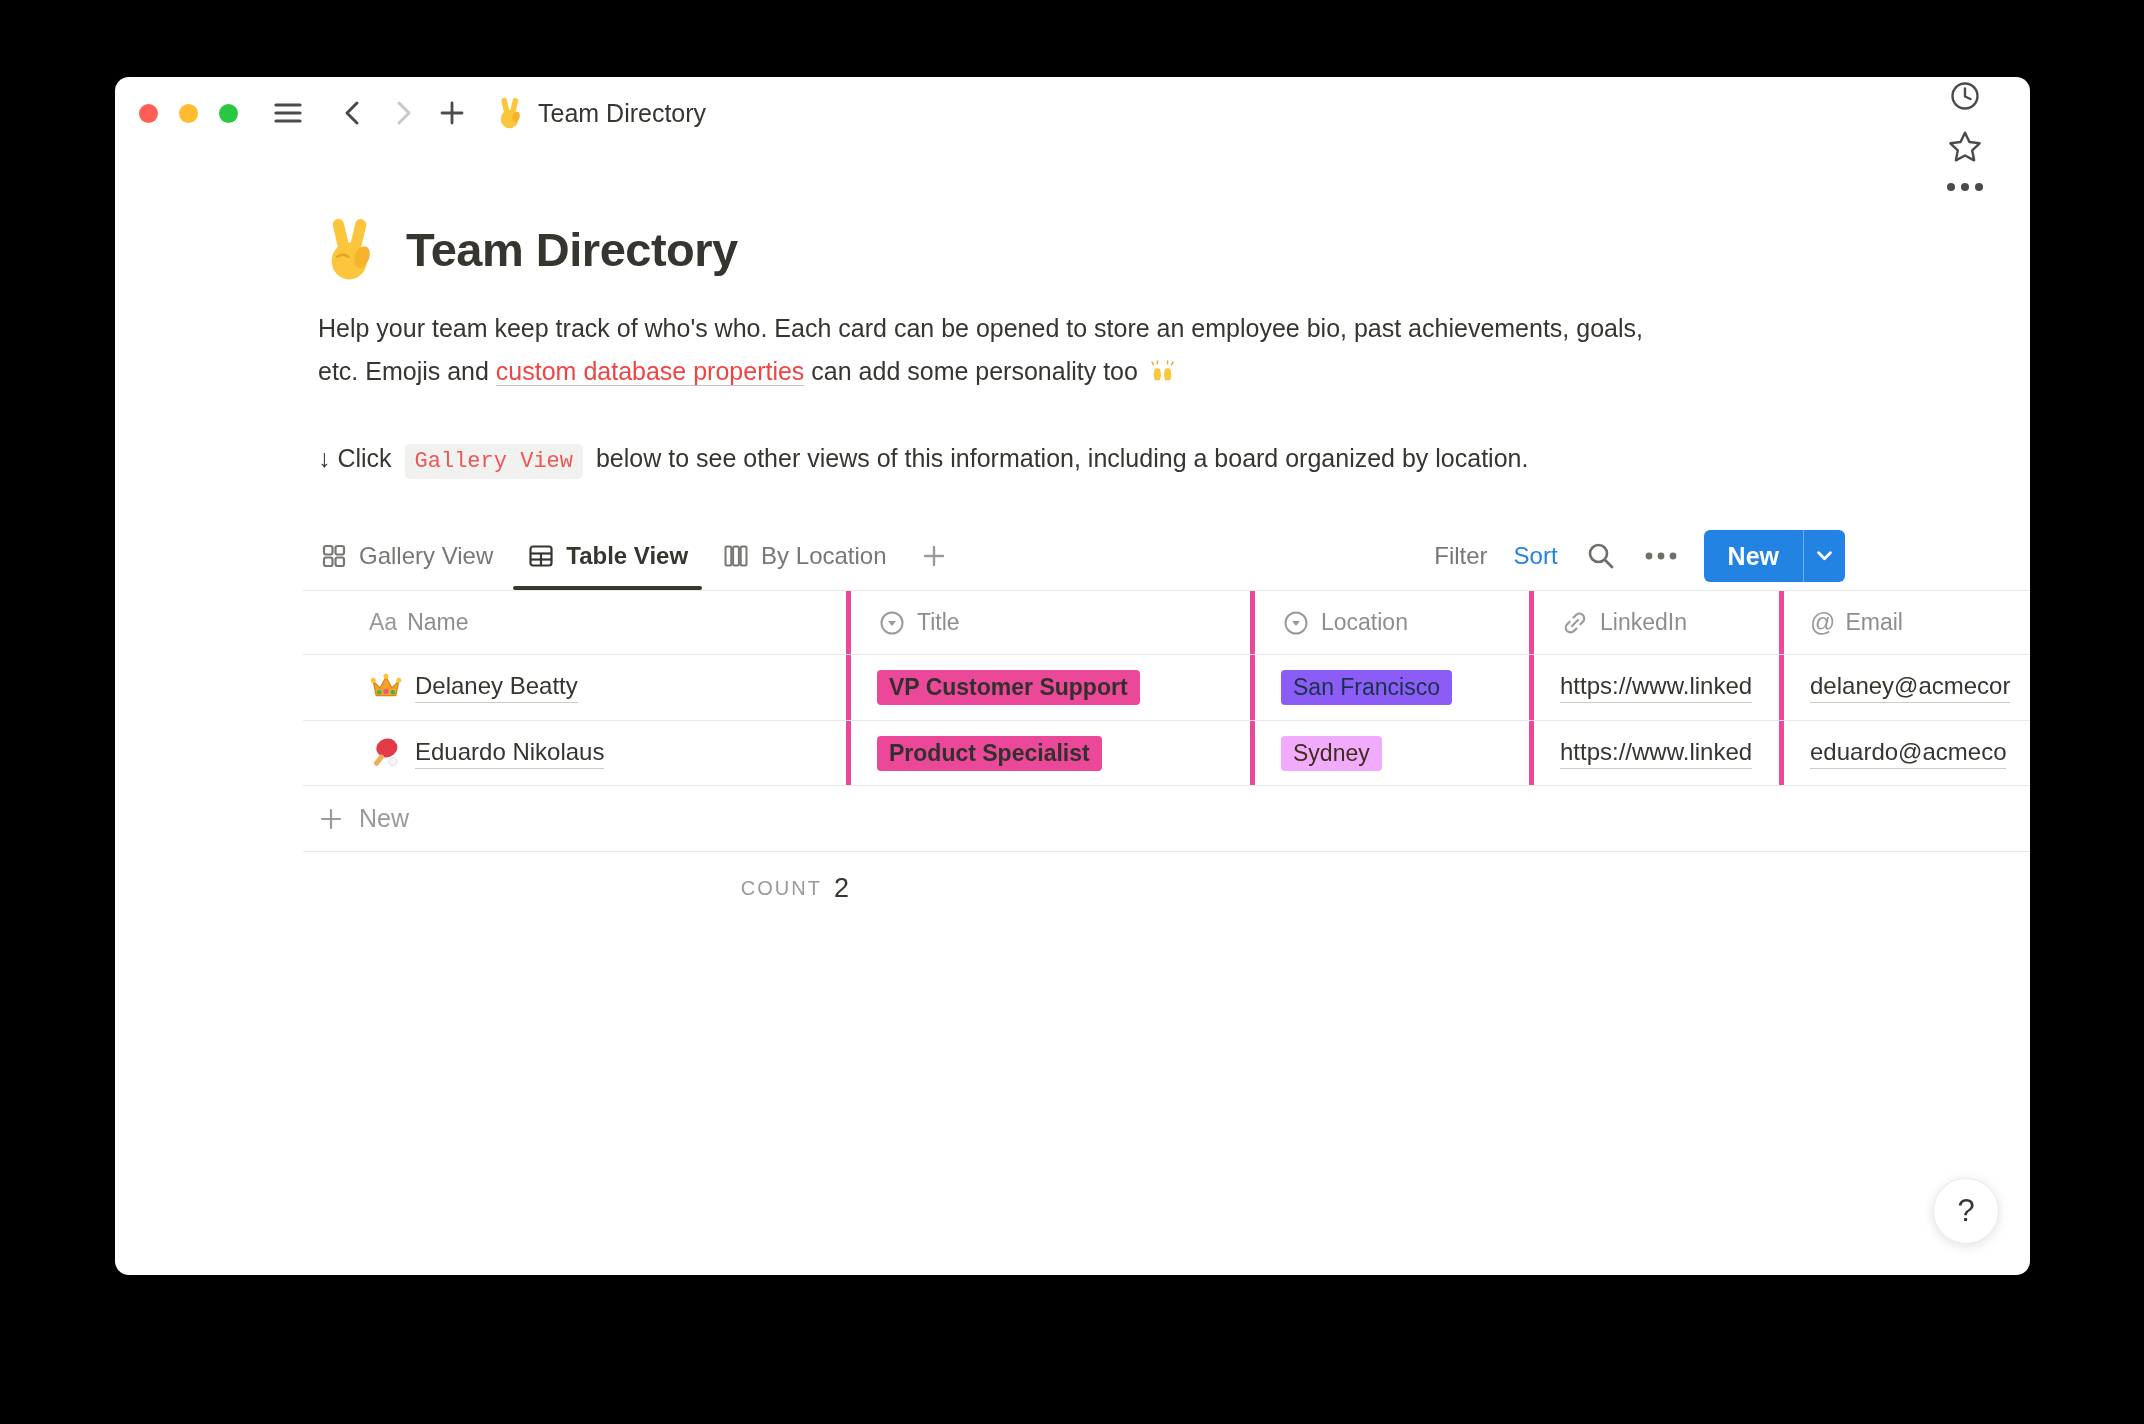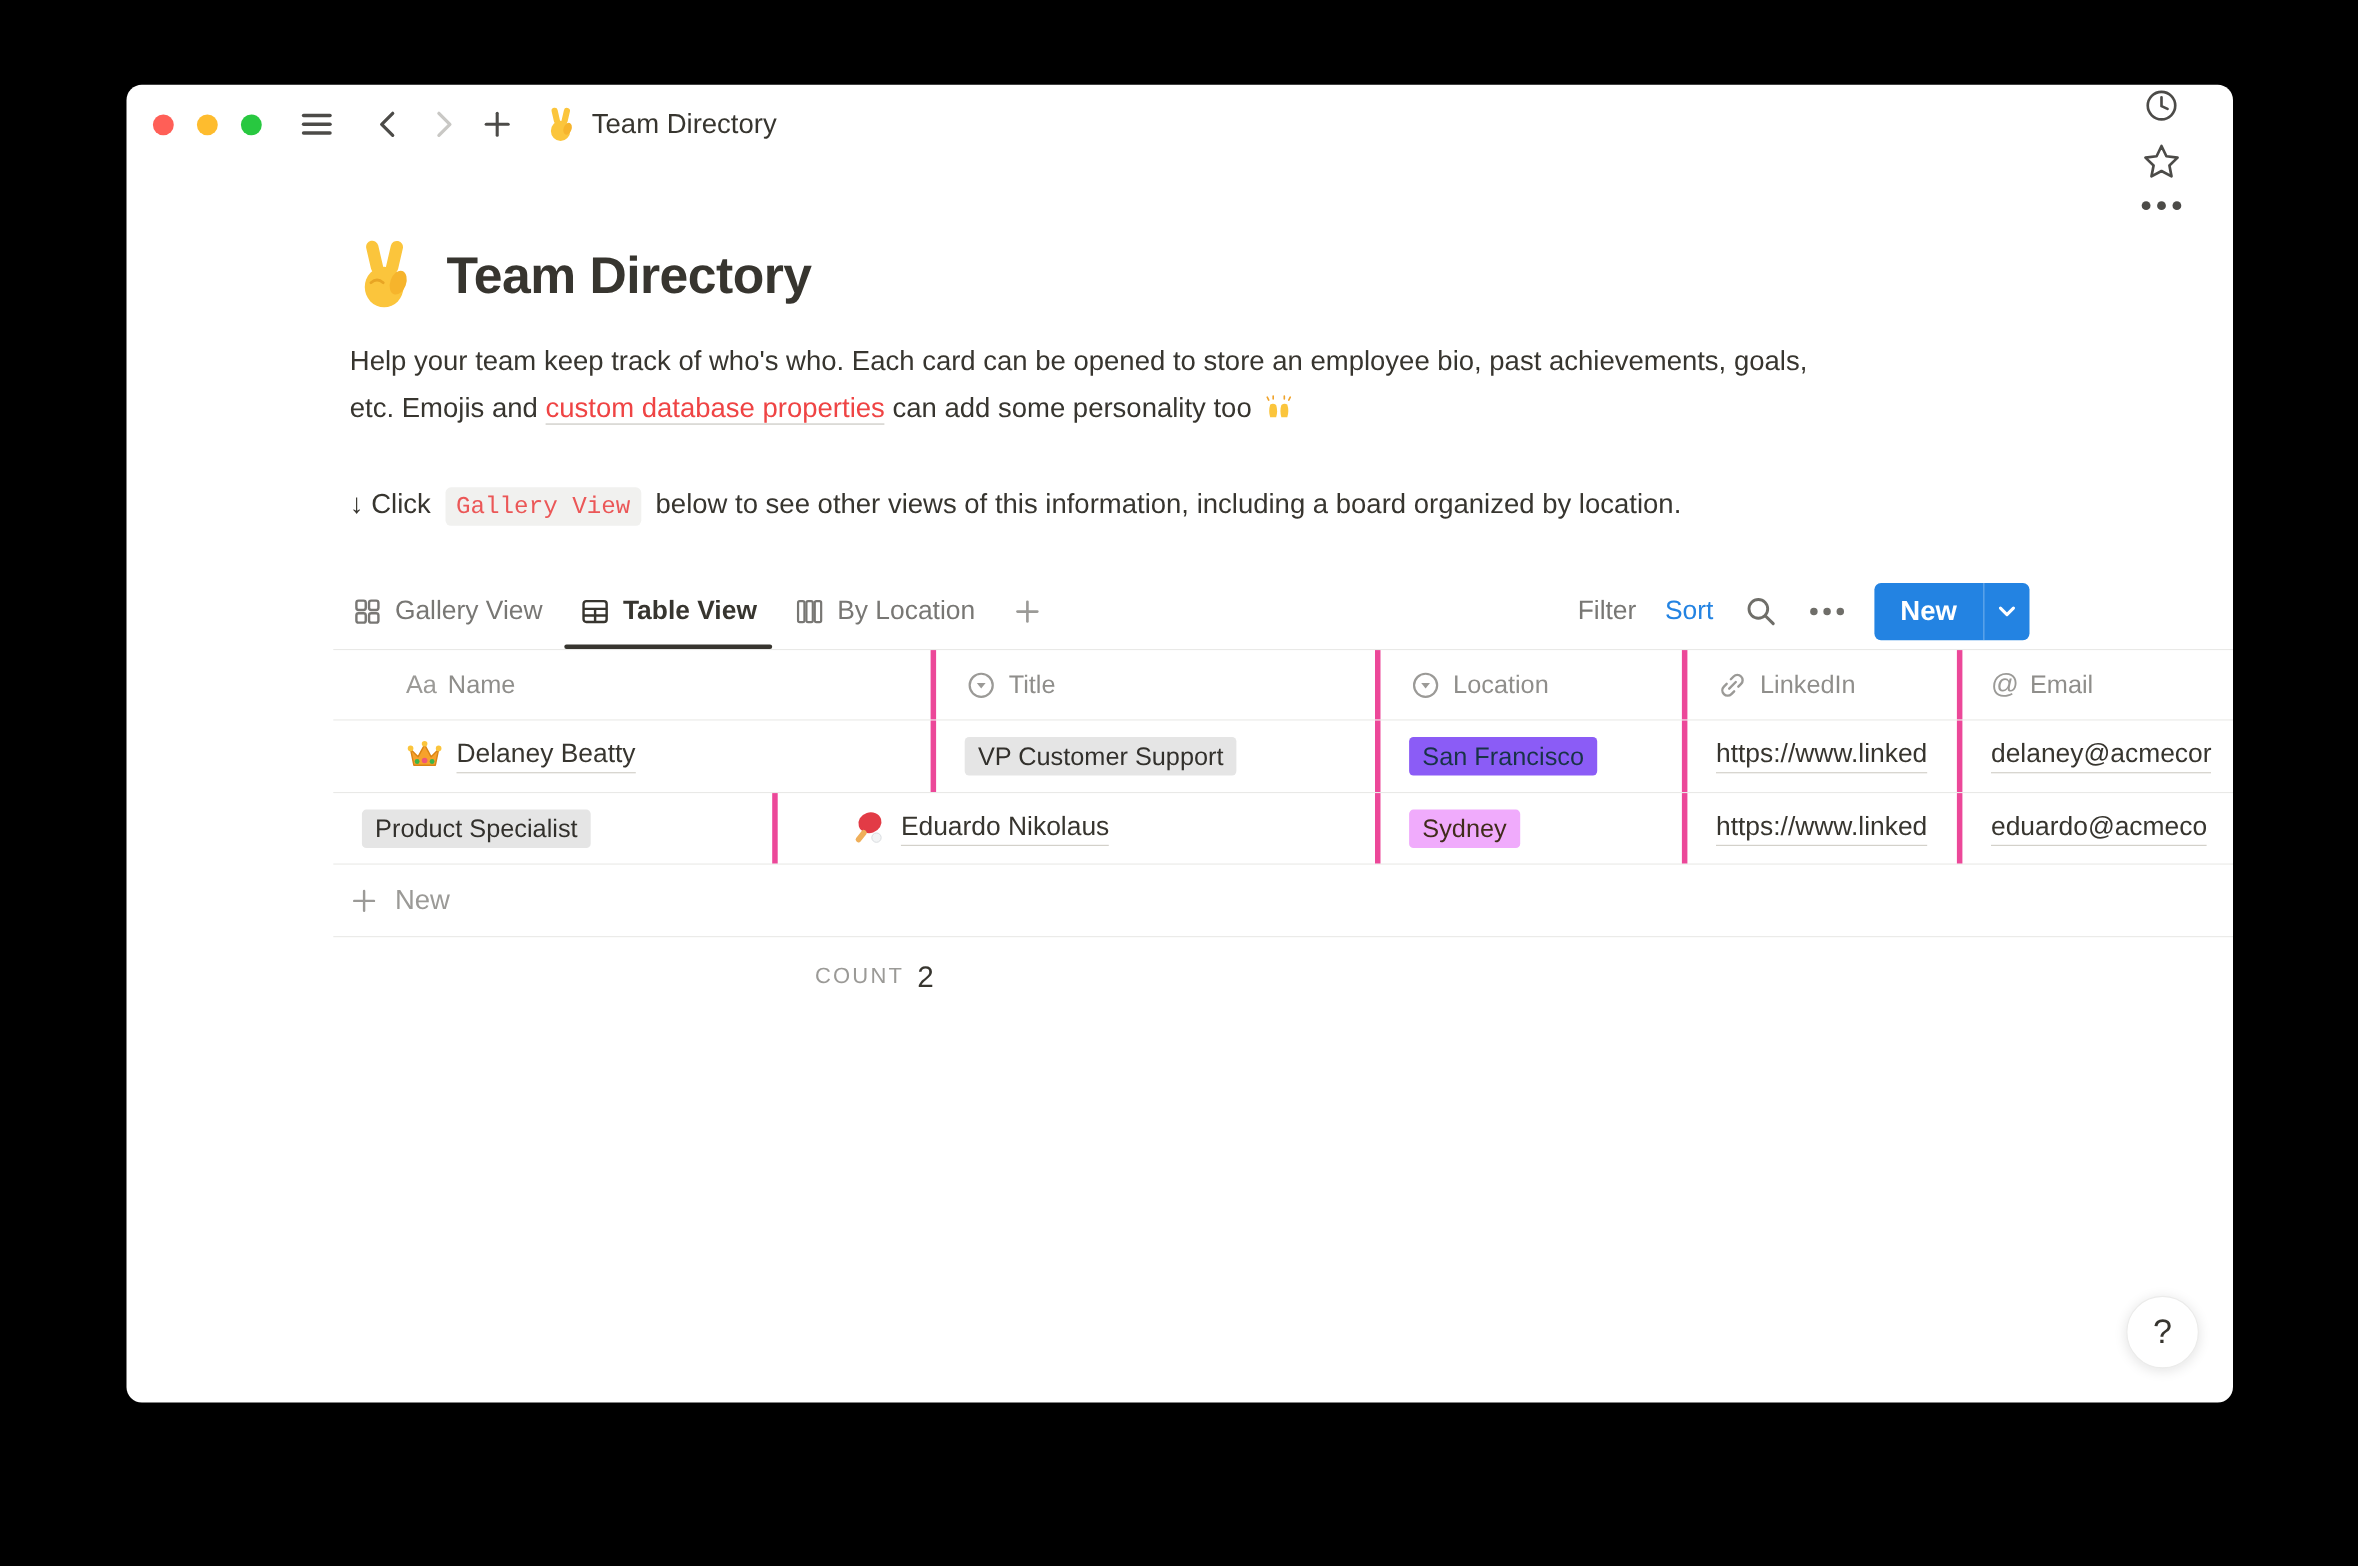--- a/index.html
+++ b/index.html
@@ -66,21 +66,21 @@
   .cell.c-loc { width:279px; }
   .cell.c-link { width:250px; }
   .cell.c-email { flex:1; }
   .trow .cell:not(.c-email){ border-right:5px solid #ec4899; }
   .hicon { display:flex; align-items:center; margin-right:10px; color:#9b9a97; }
   .hicon-text { font-size:23px; color:#9b9a97; margin-right:10px; }
   .row-emoji { margin-right:12px; display:flex; }
   .row-name { font-weight:400; border-bottom:1.5px solid #cfccc5; padding-bottom:2px;
               white-space:nowrap; cursor:pointer; }
   .chip { font-size:23px; padding:4px 12px; border-radius:4px; white-space:nowrap; color:#32302c; }
-  .chip-gray { background:#e5e5e5; }
+  .chip-gray { background:#ec4899;font-weight:bold; }
   .chip-blue { background:#8b5cf6; color:#183347; }
   .chip-yellow { background:#f0abfc; color:#402c1b; }
   .url-text { white-space:nowrap; border-bottom:1.5px solid #cfccc5; padding-bottom:2px; cursor:pointer;text-align:right; }
 
   .new-row { display:flex; align-items:center; height:66px; border-bottom:1px solid #e9e9e7;
              padding-left:15px; gap:15px; color:#9b9a97; font-size:25px; cursor:pointer; }
   .count-row { width:548px; height:72px; display:flex; align-items:center;
                justify-content:flex-end; gap:12px; padding-right:2px; }
   .count-label { font-size:20px; letter-spacing:2px; color:#9b9a97; }
   .count-value { font-size:27px; color:#37352f; }
@@ -336,32 +336,32 @@
       </div>
       <div class="cell c-link">
         <span class="url-text">https://www.linked</span>
       </div>
       <div class="cell c-email">
         <span class="url-text">delaney@acmecor</span>
       </div>
     </div>
 
     <div class="trow" style="height:65px">
-      <div class="cell c-title">
-        <span class="chip chip-gray">Product Specialist</span>
-      </div>
       <div class="cell c-name">
         <span class="row-emoji">
           <svg width="34" height="34" viewBox="0 0 40 40">
               <ellipse cx="21" cy="14" rx="12.5" ry="11" fill="#e23b46" transform="rotate(-18 21 14)"></ellipse>
               <rect x="9" y="21" width="6" height="15" rx="2.5" fill="#efaf5a" transform="rotate(38 12 28)"></rect>
               <circle cx="28" cy="30" r="5" fill="#f3f5f6" stroke="#d7dbde" stroke-width="1"></circle>
             </svg>
         </span>
         <span class="row-name">Eduardo Nikolaus</span>
+      </div>
+      <div class="cell c-title">
+        <span class="chip chip-gray">Product Specialist</span>
       </div>
       <div class="cell c-loc">
         <span class="chip chip-yellow">Sydney</span>
       </div>
       <div class="cell c-link">
         <span class="url-text">https://www.linked</span>
       </div>
       <div class="cell c-email">
         <span class="url-text">eduardo@acmeco</span>
       </div>

